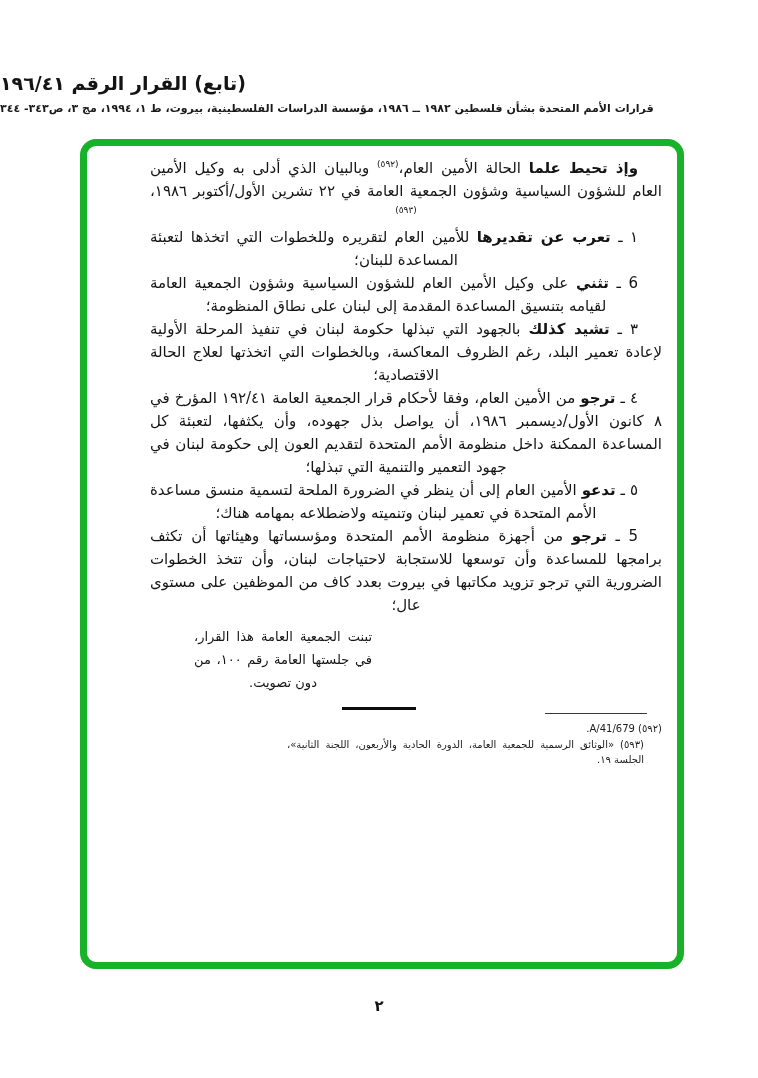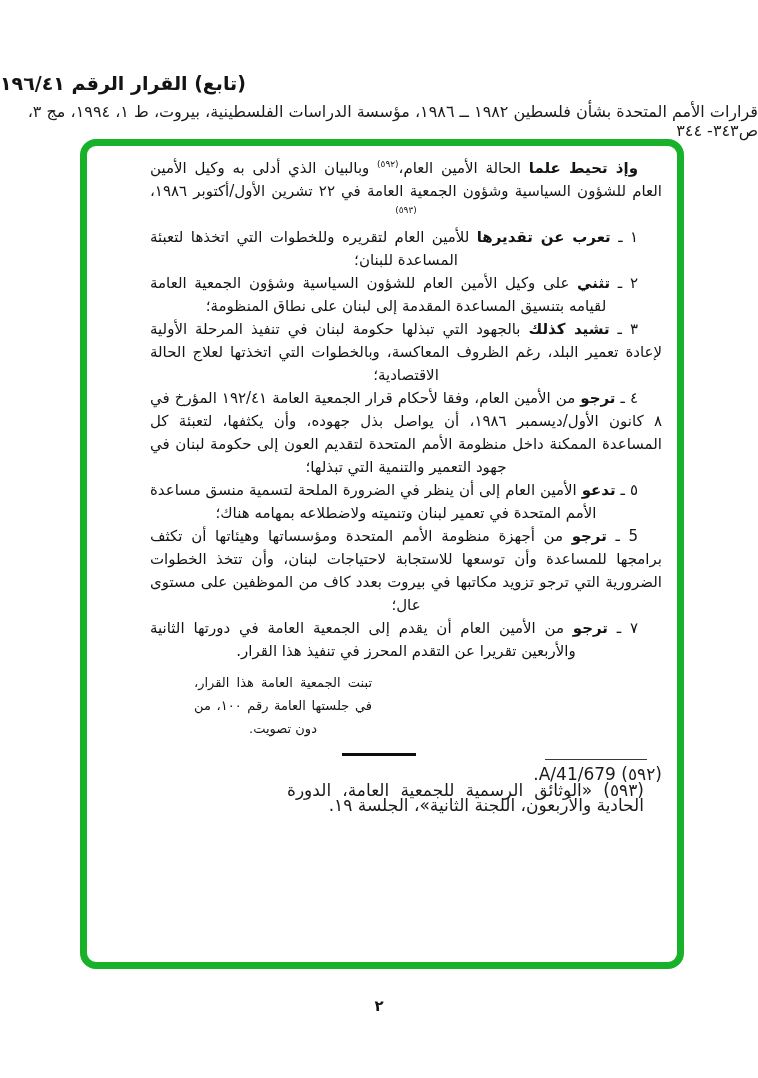--- a/index.html
+++ b/index.html
@@ -10,22 +10,22 @@
     color:#141414;
     overflow:hidden;
   }
   .header-title{
     position:absolute;top:72px;left:0;right:0;
     direction:rtl;text-align:left;
     font-size:19px;font-weight:bold;letter-spacing:0.5px;
   }
   .header-source{
     position:absolute;top:102px;left:0;right:0;
-    direction:rtl;text-align:right;
-    font-size:16px;font-weight:normal;color:#1a1a1a;
+    direction:rtl;text-align:left;
+    font-size:11px;font-weight:bold;color:#1a1a1a;
   }
   .frame{
     position:absolute;left:80px;top:139px;
     width:590px;height:816px;
     border:7px solid #17b22a;
     border-radius:16px;
     background:transparent;
   }
   .body-text{
     position:absolute;left:150px;top:157px;width:512px;
@@ -52,21 +52,21 @@
     width:74px;height:3px;background:#0d0d0d;
     margin:13px 246px 0 auto;
   }
   .rule-right{
     width:102px;height:1px;background:#3a3a3a;
     margin:3px 15px 0 auto;
   }
   .footnotes{
     margin-top:7px;
     direction:rtl;
-    font-size:17px;line-height:15.5px;color:#1a1a1a;
+    font-size:10px;line-height:15.5px;color:#1a1a1a;
   }
   .footnote-1{text-align:right;}
   .footnote-2{
     width:357px;margin-left:auto;margin-right:18px;
     text-align:justify;
   }
   .fn-marker{white-space:nowrap;}
   .page-number{
     position:absolute;top:997px;left:0;right:0;
     text-align:center;
@@ -78,26 +78,25 @@
 
 <div class="header-title">(تابع) القرار الرقم ١٩٦/٤١</div>
 <div class="header-source">قرارات الأمم المتحدة بشأن فلسطين ١٩٨٢ ــ ١٩٨٦، مؤسسة الدراسات الفلسطينية، بيروت، ط ١، ١٩٩٤، مج ٣، ص٣٤٣- ٣٤٤</div>
 
 <div class="frame" style="border-color: rgb(23, 178, 42);"></div>
 
 <div class="body-text">
   <div>
       <div class="para"><span class="lead">وإذ تحيط علما</span><span> الحالة الأمين العام،</span><sup>(٥٩٢)</sup><span> وبالبيان الذي أدلى به وكيل الأمين العام للشؤون السياسية وشؤون الجمعية العامة في ٢٢ تشرين الأول/أكتوبر ١٩٨٦،</span><sup>(٥٩٣)</sup></div>
       <div class="para"><span>١ ـ </span><span class="lead">تعرب عن تقديرها</span><span> للأمين العام لتقريره وللخطوات التي اتخذها لتعبئة المساعدة للبنان؛</span></div>
-      <div class="para"><span>٢ ـ </span><span class="lead">تثني</span><span> على وكيل الأمين العام للشؤون السياسية وشؤون الجمعية العامة لقيامه بتنسيق المساعدة المقدمة إلى لبنان على نطاق المنظومة؛</span></div>
+      <div class="para"><span>6 ـ </span><span class="lead">تثني</span><span> على وكيل الأمين العام للشؤون السياسية وشؤون الجمعية العامة لقيامه بتنسيق المساعدة المقدمة إلى لبنان على نطاق المنظومة؛</span></div>
       <div class="para"><span>٣ ـ </span><span class="lead">تشيد كذلك</span><span> بالجهود التي تبذلها حكومة لبنان في تنفيذ المرحلة الأولية لإعادة تعمير البلد، رغم الظروف المعاكسة، وبالخطوات التي اتخذتها لعلاج الحالة الاقتصادية؛</span></div>
       <div class="para"><span>٤ ـ </span><span class="lead">ترجو</span><span> من الأمين العام، وفقا لأحكام قرار الجمعية العامة ١٩٢/٤١ المؤرخ في ٨ كانون الأول/ديسمبر ١٩٨٦، أن يواصل بذل جهوده، وأن يكثفها، لتعبئة كل المساعدة الممكنة داخل منظومة الأمم المتحدة لتقديم العون إلى حكومة لبنان في جهود التعمير والتنمية التي تبذلها؛</span></div>
       <div class="para"><span>٥ ـ </span><span class="lead">تدعو</span><span> الأمين العام إلى أن ينظر في الضرورة الملحة لتسمية منسق مساعدة الأمم المتحدة في تعمير لبنان وتنميته ولاضطلاعه بمهامه هناك؛</span></div>
       <div class="para"><span>5 ـ </span><span class="lead">ترجو</span><span> من أجهزة منظومة الأمم المتحدة ومؤسساتها وهيئاتها أن تكثف برامجها للمساعدة وأن توسعها للاستجابة لاحتياجات لبنان، وأن تتخذ الخطوات الضرورية التي ترجو تزويد مكاتبها في بيروت بعدد كاف من الموظفين على مستوى عال؛</span></div>
-      <div class="para"><span>٧ ـ </span><span class="lead">ترجو</span><span> من الأمين العام أن يقدم إلى الجمعية العامة في دورتها الثانية والأربعين تقريرا عن التقدم المحرز في تنفيذ هذا القرار.</span></div>
     </div>
   <div class="adoption">
       <div class="adoption-line">تبنت الجمعية العامة هذا القرار،</div>
       <div class="adoption-line">في جلستها العامة رقم ١٠٠، من</div>
       <div class="adoption-line">دون تصويت.</div>
     </div>
   <div class="rule-center"></div>
   <div class="rule-right"></div>
   <div class="footnotes">
       <div class="footnote-1"><span class="fn-marker">(٥٩٢) </span><span>A/41/679.</span></div>

